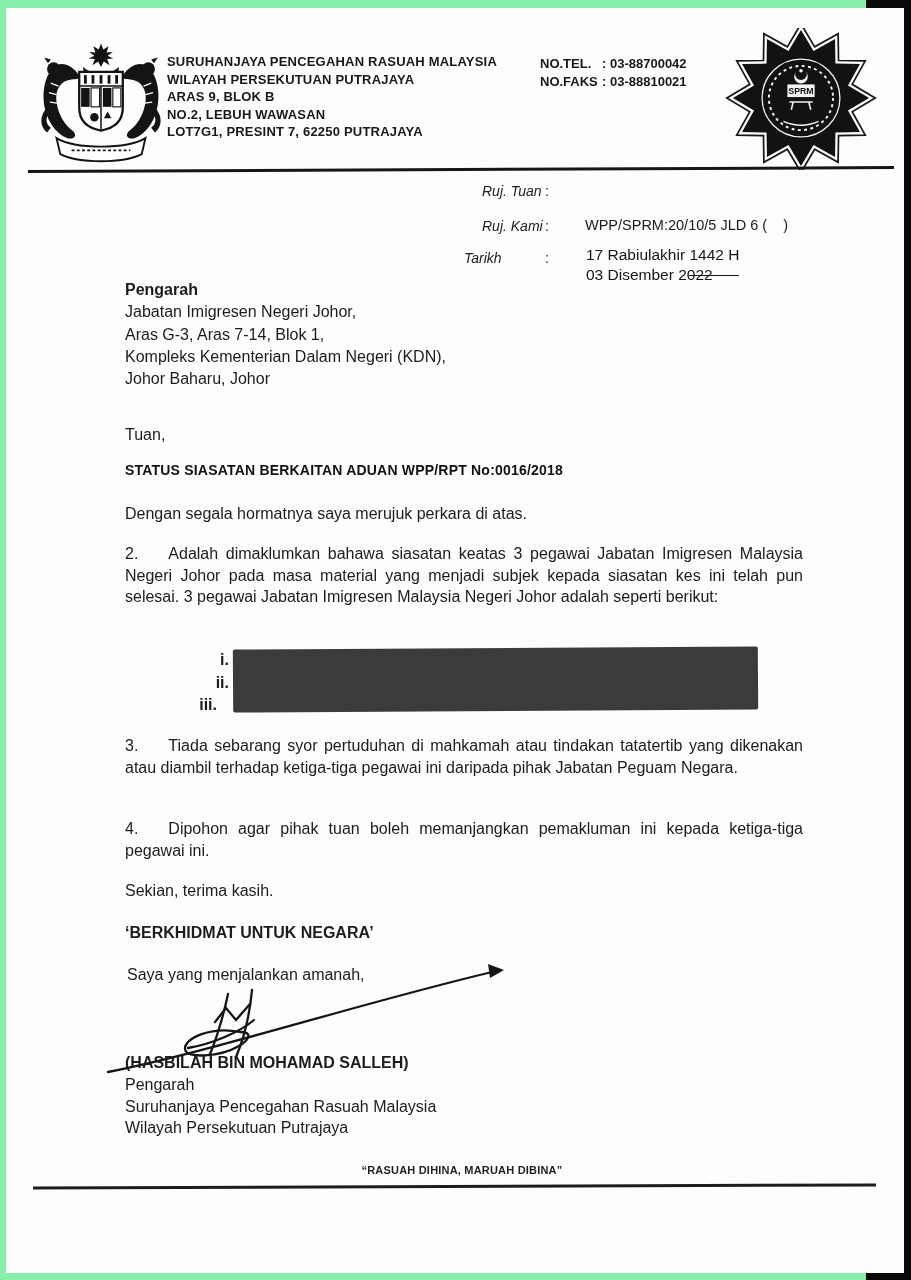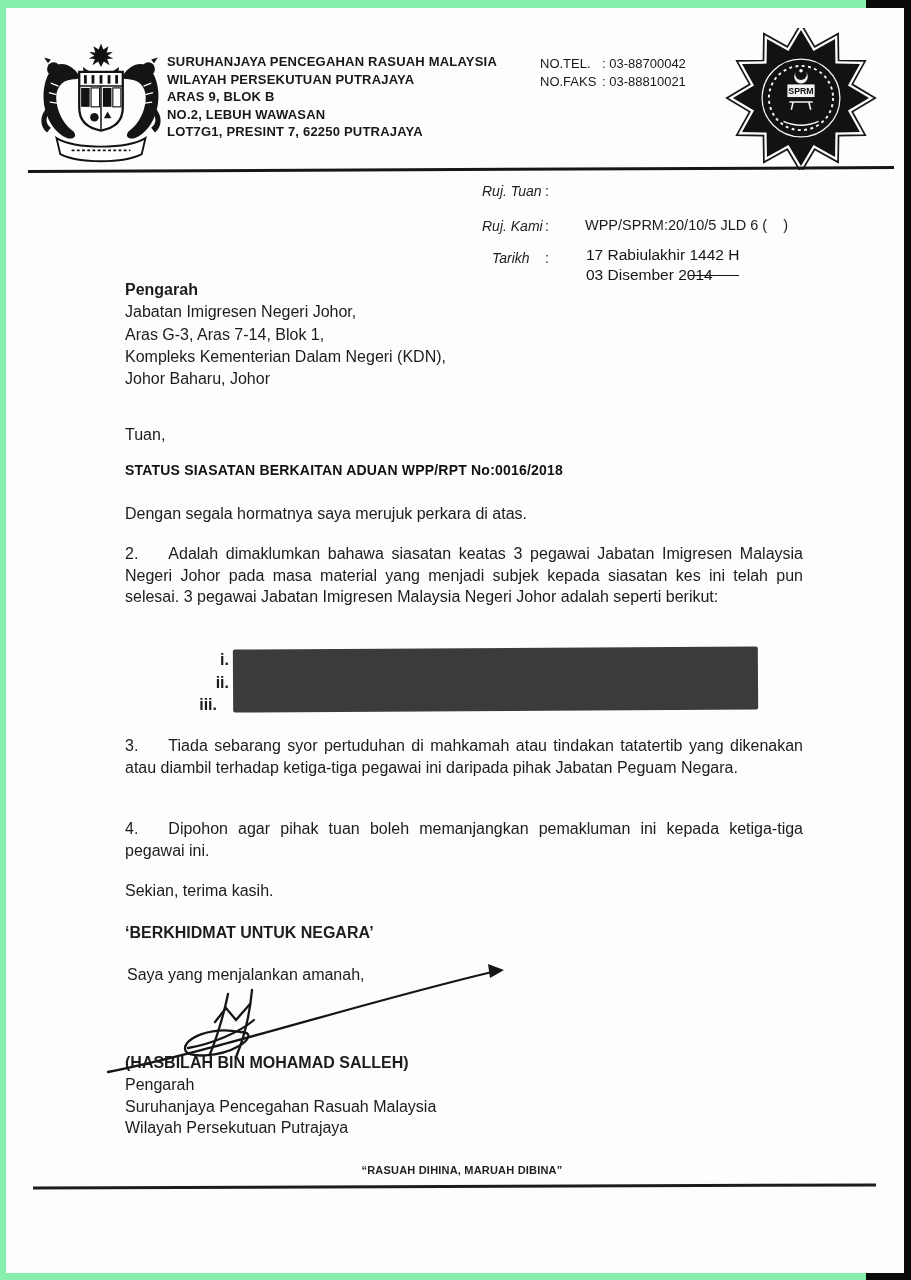--- a/index.html
+++ b/index.html
@@ -4,21 +4,21 @@
 <style>
   * { margin:0; padding:0; box-sizing:border-box; }
   html,body { width:911px; height:1280px; }
   body { font-family:"Liberation Sans", sans-serif; background:#0a0a0a; position:relative; }
   .frame { position:absolute; left:0; top:0; width:866px; height:1280px; background:#86efac; }
   .page { position:absolute; left:6px; top:8px; width:898px; height:1265px; background:#fdfdfc; }
   .abs { position:absolute; color:#1b1b1b; }
 
   
   .org-block { left:167px; top:53px; font-size:13px; line-height:17.5px; letter-spacing:.2px; color:#181818; font-weight:600; }
-  .contact-block { left:540px; top:55px; font-size:13px; line-height:17.5px; color:#181818; font-weight:400; }
+  .contact-block { left:540px; top:55px; font-size:13px; line-height:17.5px; color:#181818; font-weight:700; }
   .contact-row { display:flex; }
   .contact-row .lbl { width:62px; }
   .contact-row .val { white-space:pre; }
 
   .header-rule { left:28px; top:168px; width:866px; height:2.5px; background:#161616; transform:rotate(-.25deg); }
 
   
   .ref-label { font-style:italic; font-size:14px; color:#1d1d1d; }
   .ref-colon { font-size:14px; color:#1d1d1d; }
   .ref-value { font-size:14.5px; white-space:pre; color:#1a1a1a; }
@@ -144,24 +144,24 @@
 
   <div class="abs header-rule"></div>
 
   <span class="abs ref-label" style="left:482px; top:183px;">Ruj. Tuan</span>
   <span class="abs ref-colon" style="left:545px; top:183px;">:</span>
 
   <span class="abs ref-label" style="left:482px; top:218px;">Ruj. Kami</span>
   <span class="abs ref-colon" style="left:545px; top:218px;">:</span>
   <span class="abs ref-value" style="left:585px; top:217px;">WPP/SPRM:20/10/5 JLD 6 (    )</span>
 
-  <span class="abs ref-label" style="left:492px; top:250px;">Tarikh</span>
+  <span class="abs ref-label" style="left:464px; top:250px;">Tarikh</span>
   <span class="abs ref-colon" style="left:545px; top:250px;">:</span>
   <div class="abs tarikh-value" style="left:586px; top:246px;"><span>17 Rabiulakhir </span><span class="u">1442 H</span></div>
-  <div class="abs tarikh-value" style="left:586px; top:266px;">03 Disember 2014</div>
+  <div class="abs tarikh-value" style="left:586px; top:266px;">03 Disember 2022</div>
 
   <div class="abs recipient">
     <div class="bold">Pengarah</div>
     <div>Jabatan Imigresen Negeri Johor,</div>
     <div>Aras G-3, Aras 7-14, Blok 1,</div>
     <div>Kompleks Kementerian Dalam Negeri (KDN),</div>
     <div>Johor Baharu, Johor</div>
   </div>
 
   <div class="abs body-text" style="left:125px; top:426px;">Tuan,</div>

